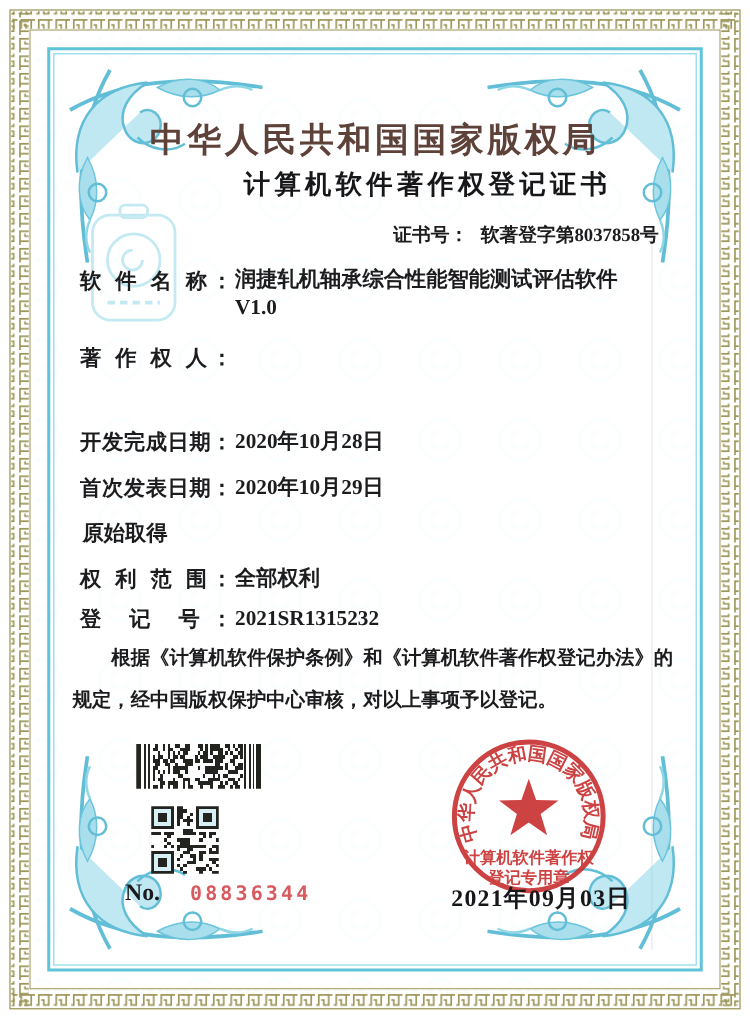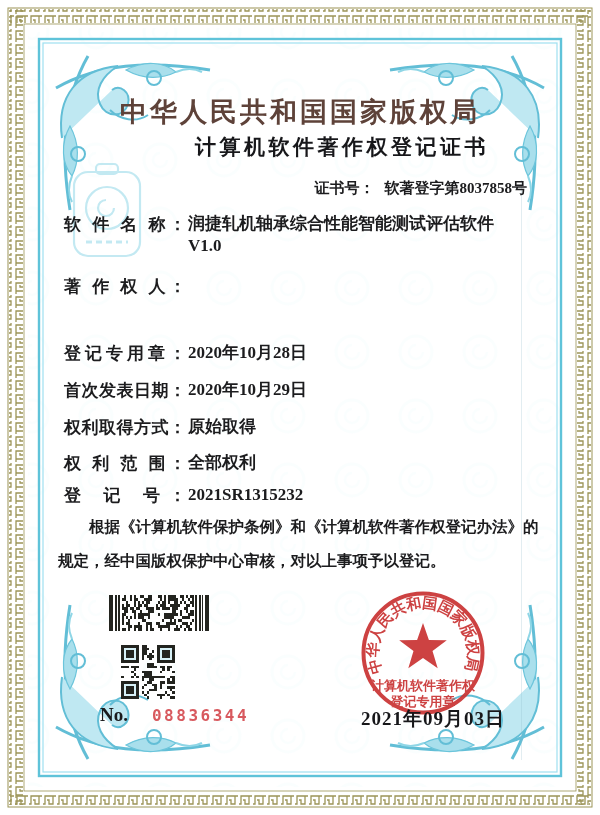--- a/index.html
+++ b/index.html
@@ -121,29 +121,28 @@
 
   <div class="row" style="top:213px">
     <span class="flabel">软 件 名 称：</span>
     <span class="fvalue">润捷轧机轴承综合性能智能测试评估软件
 V1.0</span>
   </div>
   <div class="row" style="top:275px">
     <span class="flabel">著 作 权 人：</span>
   </div>
   <div class="row" style="top:342px">
-    <span class="flabel">登记专用章：</span>
+    <span class="flabel">开发完成日期：</span>
     <span class="fvalue">2020年10月28日</span>
   </div>
   <div class="row" style="top:379px">
     <span class="flabel">首次发表日期：</span>
     <span class="fvalue">2020年10月29日</span>
   </div>
   <div class="row" style="top:416px">
-    <span class="flabel">权利取得方式：</span>
     <span class="fvalue">原始取得</span>
   </div>
   <div class="row" style="top:452px">
     <span class="flabel">权 利 范 围：</span>
     <span class="fvalue">全部权利</span>
   </div>
   <div class="row" style="top:484px">
     <span class="flabel">登 记 号：</span>
     <span class="fvalue">2021SR1315232</span>
   </div>

